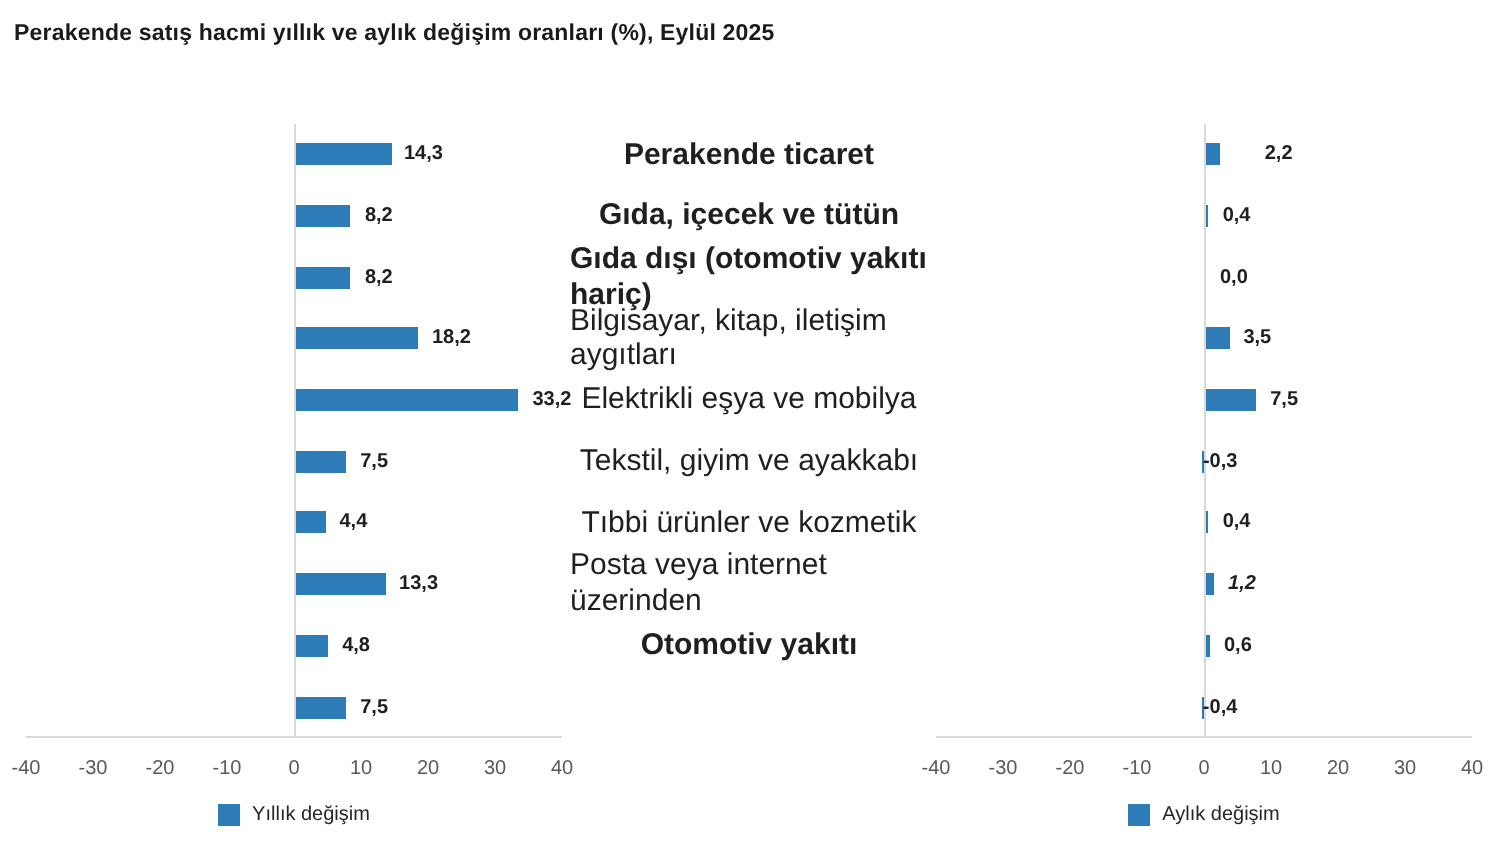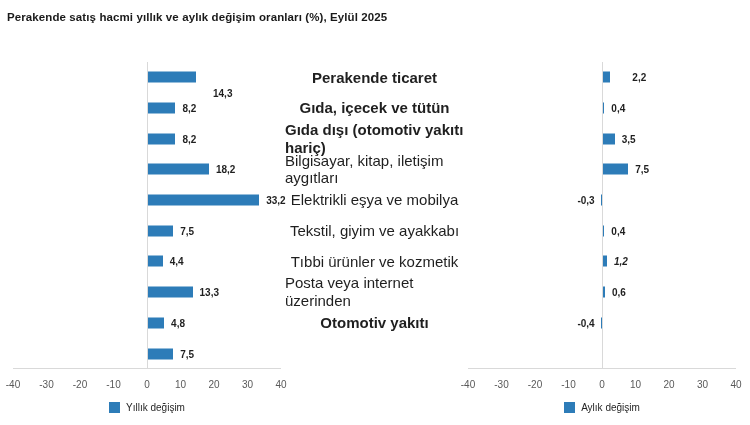--- a/index.html
+++ b/index.html
@@ -9,21 +9,21 @@
   .title { position:absolute; left:7px; top:11px; font-size:11.5px; font-weight:bold;
            color:#1a1a1a; letter-spacing:0.1px; }
   .plot { position:absolute; top:62px; width:268px; height:307px; }
   .zero-line { position:absolute; left:134px; top:0; bottom:0; width:1px; background:#d9d9d9; }
   .base-line { position:absolute; left:0; right:0; bottom:0; height:1px; background:#d9d9d9; }
   .rows { position:absolute; left:0; top:0; right:0; bottom:0; }
   .row { position:relative; height:30.7px; }
   .bar { position:absolute; top:50%; transform:translateY(-50%); height:11px; background:#2d7cb8; }
   .vlabel { position:absolute; top:50%; transform:translateY(-50%); font-size:10px;
             font-weight:bold; color:#1f1f1f; white-space:nowrap; }
-  .vlabel.neg { transform:translate(-100%,-50%); }
+  .vlabel.neg { transform:translate(-100%,-50%);margin-left:24px; }
   .cats { position:absolute; left:281px; top:62px; width:187px; }
   .cat { height:30.7px; display:flex; align-items:center; justify-content:center;
          text-align:left; font-size:15px; color:#1f1f1f; line-height:1.18; padding:0 4px; }
   .cat.bold { font-weight:bold; }
   .ticks { position:absolute; top:379px; height:13px; width:268px; }
   .tick { position:absolute; top:0; transform:translateX(-50%); font-size:10px; color:#595959; }
   .legend { position:absolute; top:402px; width:268px; display:flex; align-items:center;
             justify-content:center; gap:6px; }
   .swatch { width:11px; height:11px; background:#2d7cb8; flex:0 0 auto; }
   .legend-label { font-size:10px; color:#262626; }
@@ -33,21 +33,21 @@
 
 <div class="canvas">
   <div class="title">Perakende satış hacmi yıllık ve aylık değişim oranları (%), Eylül 2025</div>
 
   <div class="plot" id="annual-plot" style="left:13px">
     <div class="zero-line"></div>
     <div class="base-line"></div>
     <div class="rows">
         <div class="row">
           <div class="bar" style="width: 47.905px; left: 135px; background: rgb(45, 124, 184);"></div>
-          <div class="vlabel" style="left: 200px; margin-top: 16px;">14,3</div>
+          <div class="vlabel" style="left: 189px;">14,3</div>
         </div>
         <div class="row">
           <div class="bar" style="width: 27.47px; left: 135px; background: rgb(45, 124, 184);"></div>
           <div class="vlabel" style="left: 169.47px;">8,2</div>
         </div>
         <div class="row">
           <div class="bar" style="width: 27.47px; left: 135px; background: rgb(45, 124, 184);"></div>
           <div class="vlabel" style="left: 169.47px;">8,2</div>
         </div>
         <div class="row">
@@ -97,20 +97,23 @@
     <div class="zero-line"></div>
     <div class="base-line"></div>
     <div class="rows">
         <div class="row">
           <div class="bar" style="width: 7.37px; left: 135px; background: rgb(45, 124, 184);"></div>
           <div class="vlabel" style="left: 149.37px; margin-left: 15px;">2,2</div>
         </div>
         <div class="row">
           <div class="bar" style="width: 1.34px; left: 135px; background: rgb(45, 124, 184);"></div>
           <div class="vlabel" style="left: 143.34px;">0,4</div>
+        </div>
+        <div class="row">
+          <div class="vlabel" style="left: 142px;">0,0</div>
         </div>
         <div class="row">
           <div class="bar" style="width: 11.725px; left: 135px; background: rgb(45, 124, 184);"></div>
           <div class="vlabel" style="left: 153.725px;">3,5</div>
         </div>
         <div class="row">
           <div class="bar" style="width: 25.125px; left: 135px; background: rgb(45, 124, 184);"></div>
           <div class="vlabel" style="left: 167.125px;">7,5</div>
         </div>
         <div class="row">

